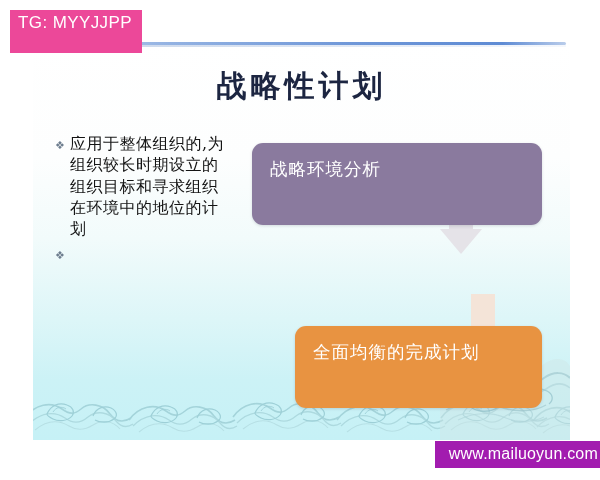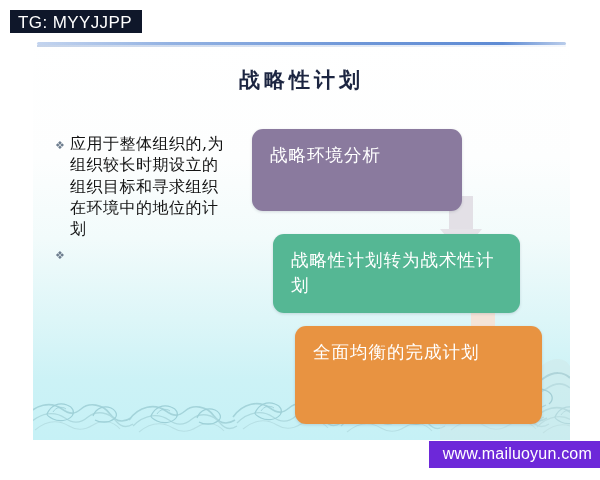--- a/index.html
+++ b/index.html
@@ -6,31 +6,31 @@
   html,body { width:600px; height:480px; overflow:hidden; }
   body {
     background:#ffffff;
     font-family:"Liberation Sans", sans-serif;
     position:relative;
   }
 
   
   #tg-badge {
     position:absolute; left:10px; top:10px;
-    background:#0f172a; color:#ffffff;
+    background:#ec4899; color:#ffffff;
     font-size:17px; letter-spacing:.4px;
-    padding:3px 10px 0 8px;
+    padding:3px 10px 20px 8px;
     z-index:40; white-space:nowrap;
     font-family:"Liberation Sans", sans-serif;
   }
   #site-badge {
     position:absolute; right:0px; bottom:12px;
-    background:#6d28d9; color:#ffffff;
+    background:#a21caf; color:#ffffff;
     font-size:16px; letter-spacing:.2px;
-    padding:4px 8px 5px 14px;
+    padding:4px 2px 5px 14px;
     z-index:40; white-space:nowrap;
   }
 
   
   #slide {
     position:absolute;
     left:33px; top:36px; width:537px; height:404px;
     background:linear-gradient(to bottom,
         #ffffff 0%, #fdfefe 30%, #f2fbfb 50%,
         #ddf6f8 70%, #ccf2f6 85%, #c6f1f6 100%);
@@ -51,21 +51,21 @@
   
   .wave-band { position:absolute; left:0; bottom:0; width:100%; height:56px; opacity:.85; }
   #corner-cloud { position:absolute; right:0; bottom:0; width:130px; height:108px; opacity:.8; }
 
   
   #title {
     position:absolute; left:0; top:30px; width:100%;
     text-align:center;
     font-family:Liberation Serif, serif;
     font-weight:bold;
-    font-size:21px; color:#1c2541; letter-spacing:4px;
+    font-size:30px; color:#1c2541; letter-spacing:4px;
   }
 
   
   #bullets {
     position:absolute; left:19px; top:97px; width:190px;
   }
   .bullet-row { display:flex; align-items:flex-start; margin-bottom:4px; }
   .bullet-mark {
     flex:0 0 auto; width:16px; margin-top:7px; margin-right:2px;
     text-align:center; font-size:11px; color:#6d7d8e; line-height:1;
@@ -79,23 +79,23 @@
   
   .flow-box {
     position:absolute;
     border-radius:11px;
     color:#ffffff;
     font-family:"DejaVu Serif", serif;
     font-size:17.5px; line-height:1.45; letter-spacing:1px;
     padding:14px 16px 12px 18px;
     box-shadow:0 1px 3px rgba(60,70,90,.18);
   }
-  #box-purple { left:219px; top:93px;  width:210px; height:82px;  background:#8a7a9e; z-index:12; }
+  #box-purple { left:219px; top:107px;  width:290px; height:82px;  background:#8a7a9e; z-index:12; }
   #box-green  { left:240px; top:198px; width:247px; height:79px;  background:#55b794; z-index:12; }
-  #box-orange { left:262px; top:290px; width:247px; height:98px;  background:#e89341; z-index:12;font-family:Liberation Serif, serif; }
+  #box-orange { left:262px; top:290px; width:247px; height:82px;  background:#e89341; z-index:12;font-family:Liberation Serif, serif; }
 
   
   .arrow { position:absolute; z-index:8; }
   .arrow .stem { position:absolute; left:9px; top:0; width:24px; }
   .arrow .head { position:absolute; left:0; width:0; height:0; }
 
   #arrow-1 { left:407px; top:160px; width:42px; height:58px; }
   #arrow-1 .stem { height:34px; background:#e3e0e6; }
   #arrow-1 .head { top:33px; border-left:21px solid transparent; border-right:21px solid transparent; border-top:25px solid #e5e3e8; }
 
@@ -160,16 +160,15 @@
   <div class="arrow" id="arrow-1">
     <div class="stem"></div>
     <div class="head"></div>
   </div>
   <div class="arrow" id="arrow-2">
     <div class="stem"></div>
     <div class="head"></div>
   </div>
 
   <div class="flow-box" id="box-purple">战略环境分析</div>
-  <div class="flow-box" id="box-green">战略性计划转为战术性计划</div>
   <div class="flow-box" id="box-orange">全面均衡的完成计划</div>
 
 </div>
 
 </body></html>

